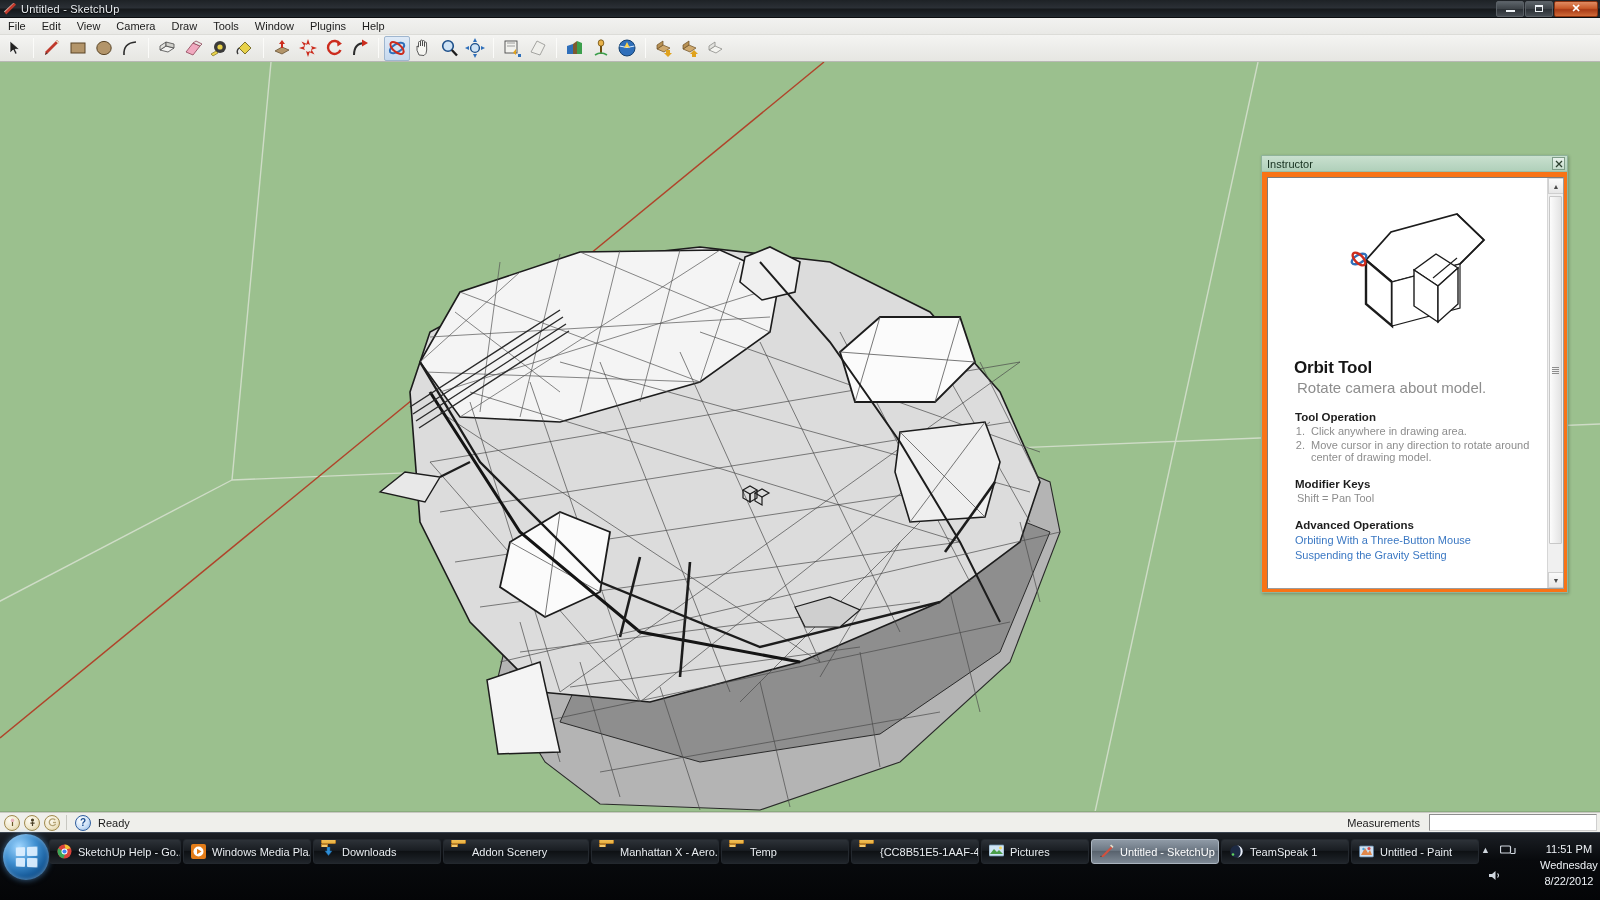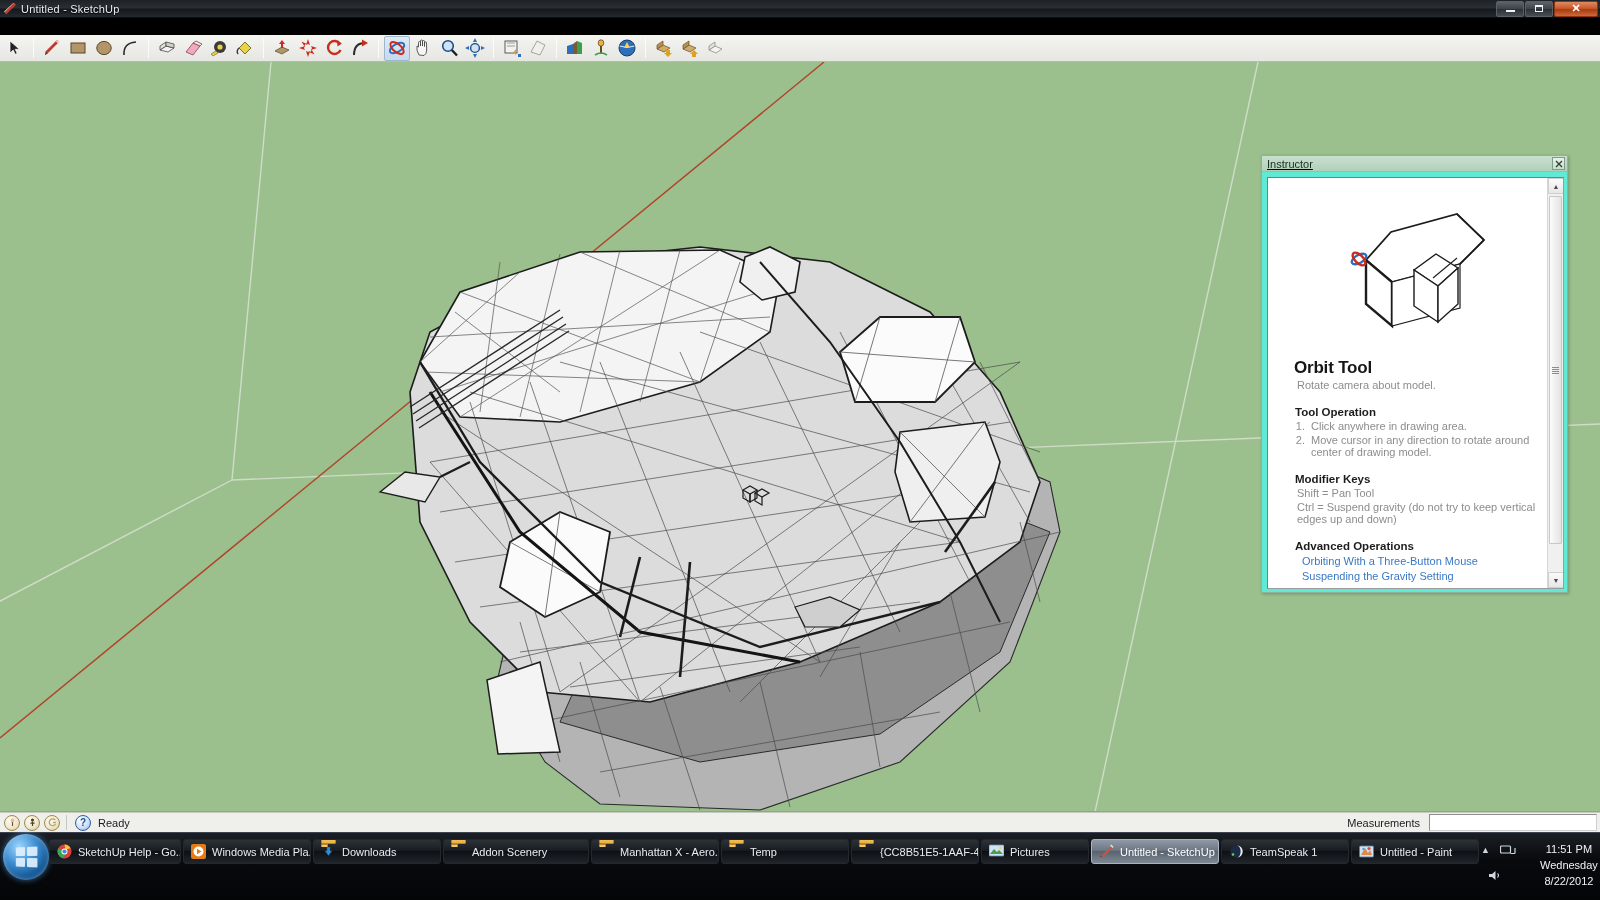--- a/index.html
+++ b/index.html
@@ -89,24 +89,23 @@
     position: absolute; left: 0; top: 62px; width: 1600px; height: 750px;
     background: #9bc08e;
     overflow: hidden;
     border-bottom: 1px solid #8aab7e;
   }
   .canvas-area svg { display: block; }
 
   
   .instructor {
     position: absolute; left: 1261px; top: 93px; width: 307px; height: 438px;
-    background: #5eead4;
+    background: #f97316;
     border: 1px solid #8fb39a;
     box-shadow: 1px 1px 3px rgba(0,0,0,.25);
-    text-decoration: underline;
   }
   .instructor .ins-title {
     height: 16px; display: flex; align-items: center;
     background: linear-gradient(to bottom, #c9e0cf 0%, #b0d0ba 100%);
     padding-left: 5px;
     font-size: 11px; color: #15301e;
     border-bottom: 1px solid #9cbda6;
   }
   .instructor .ins-close {
     margin-left: auto; margin-right: 2px;
@@ -137,26 +136,26 @@
     position: absolute; top: 18px; left: 1px; width: 13px; height: 348px;
     background: linear-gradient(to right,#fcfcfc,#e3e3e3);
     border: 1px solid #c8c8c8; border-radius: 1px;
     display: flex; align-items: center; justify-content: center;
   }
   .ins-scroll .grip { width: 7px; height: 7px;
     background: repeating-linear-gradient(to bottom,#8d8d8d 0 1px,transparent 1px 2px); }
 
   .ins-content { position: absolute; left: 0; top: 0; width: 281px; height: 100%; padding: 6px 10px 0 26px; }
   .ins-h1 { font-size: 17px; font-weight: bold; color: #161616; margin-top: 20px; letter-spacing: -.2px; }
-  .ins-sub { font-size: 11px; color: #8d8d8d; margin-left: 3px; margin-top: 1px; }
+  .ins-sub { font-size: 15px; color: #8d8d8d; margin-left: 3px; margin-top: 1px; }
   .ins-h2 { font-size: 11.5px; font-weight: bold; color: #1d1d1d; margin-top: 15px; margin-left: 1px; }
   .ins-li { font-size: 11px; color: #8d8d8d; display: flex; margin-top: 2px; }
   .ins-li .num { width: 17px; text-align: right; padding-right: 6px; flex: none; }
   .ins-p { font-size: 11px; color: #8d8d8d; margin-top: 2px; margin-left: 3px; }
-  .ins-link { font-size: 11px; color: #3b78c3; margin-top: 3px; margin-left: 8px; cursor: pointer; }
+  .ins-link { font-size: 11px; color: #3b78c3; margin-top: 3px; margin-left: 1px; cursor: pointer; }
 
   
   .statusbar {
     position: absolute; left: 0; top: 812px; width: 1600px; height: 20px;
     background: #efefeb;
     border-top: 1px solid #c8c8c2;
     display: flex; align-items: center;
   }
   .sb-icon {
     width: 16px; height: 16px; margin-left: 4px; border-radius: 50%;
@@ -252,20 +251,31 @@
         </div>
       <div class="win-btn">
           <div class="glyph-max"></div>
         </div>
       <div class="win-btn close">
           <span class="glyph-close">✕</span>
         </div>
     </div>
   </div>
 
+  <div class="menubar">
+    <div class="mi">File</div>
+    <div class="mi">Edit</div>
+    <div class="mi">View</div>
+    <div class="mi">Camera</div>
+    <div class="mi">Draw</div>
+    <div class="mi">Tools</div>
+    <div class="mi">Window</div>
+    <div class="mi">Plugins</div>
+    <div class="mi">Help</div>
+  </div>
 
   <div class="toolbar">
 
     <div class="tb-btn">
       <svg width="18" height="18" viewBox="0 0 18 18">
           <path d="M4 2 L4 14 L7.2 11 L9.2 15.3 L11.2 14.4 L9.2 10.3 L13.5 10.3 Z" fill="#222" stroke="#fff" stroke-width=".7"></path>
         </svg>
     </div>
     <div class="tb-sep"></div>
 
@@ -579,21 +589,20 @@
             <span class="num">1.</span>
             <span>Click anywhere in drawing area.</span>
           </div>
           <div class="ins-li">
             <span class="num">2.</span>
             <span>Move cursor in any direction to rotate around center of drawing model.</span>
           </div>
 
           <div class="ins-h2">Modifier Keys</div>
           <div class="ins-p">Shift = Pan Tool</div>
-          <div class="ins-p">Ctrl = Suspend gravity (do not try to keep vertical edges up and down)</div>
 
           <div class="ins-h2">Advanced Operations</div>
           <div class="ins-link">Orbiting With a Three-Button Mouse</div>
           <div class="ins-link">Suspending the Gravity Setting</div>
         </div>
 
         <div class="ins-scroll">
           <div class="arrow">▲</div>
           <div class="thumb">
               <div class="grip"></div>

